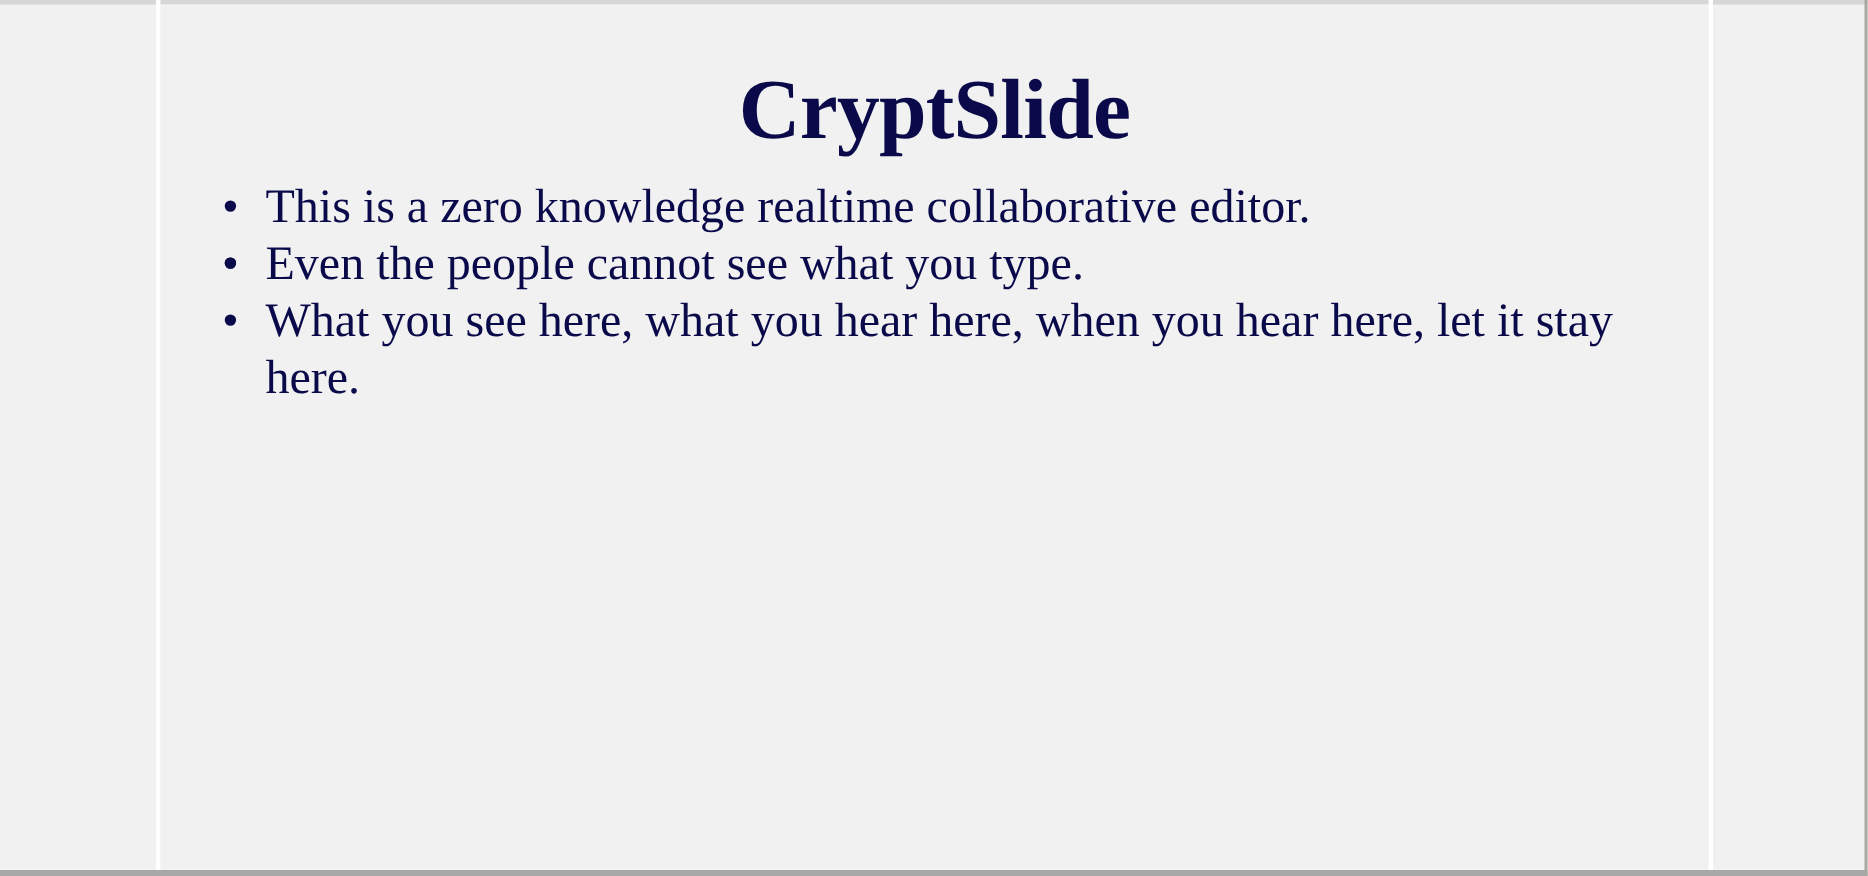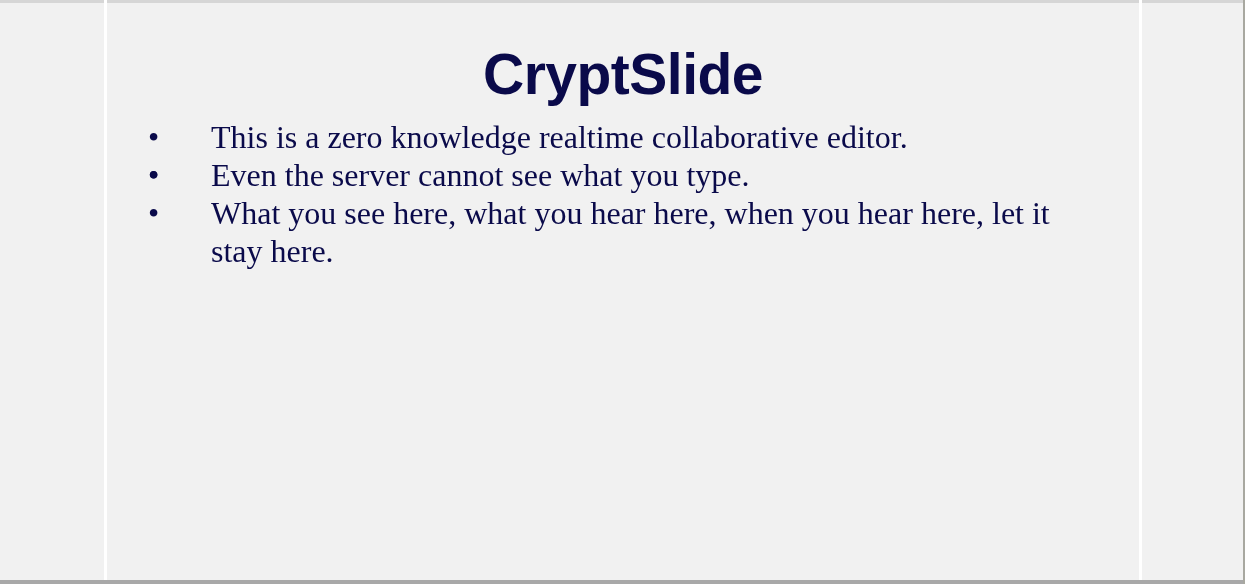--- a/index.html
+++ b/index.html
@@ -76,21 +76,21 @@
     background: #f1f1f1;
     box-sizing: border-box;
   }
 
   .slide-title {
     position: absolute;
     left: 0;
     top: 39px;
     width: 1032px;
     text-align: center;
-    font-family: Liberation Sans, sans-serif;
+    font-family: Liberation Serif, serif;
     font-weight: bold;
     font-size: 57px;
     line-height: 64px;
     letter-spacing: -0.5px;
     color: #0a0a4a;
     white-space: nowrap;
   }
 
   .slide-body {
     position: absolute;
@@ -121,21 +121,20 @@
     top: 0;
     width: 16px;
     line-height: 38px;
     font-family: "Liberation Serif", "DejaVu Serif", serif;
     font-size: 32px;
     color: #0a0a4a;
   }
 
   .bullet-text {
     display: block;
-    margin-left: 34px;
   }
 </style>
 </head>
 <body>
 
 <div id="viewport">
 
   <div class="edge-rule-top"></div>
 
   <div class="gutter-left"></div>
@@ -152,21 +151,21 @@
           <span class="bullet-marker">•</span>
           <span class="bullet-text">This is a zero knowledge realtime collaborative editor.</span>
         </li>
 
         <li class="bullet-item">
           <span class="bullet-marker">•</span>
         </li>
 
         <li class="bullet-item">
           <span class="bullet-marker">•</span>
-          <span class="bullet-text">Even the server cannot see what you type.</span>
+          <span class="bullet-text">Even the people cannot see what you type.</span>
         </li>
 
         <li class="bullet-item">
           <span class="bullet-marker">•</span>
           <span class="bullet-text">What you see here, what you hear here, when you hear here, let it stay here.</span>
         </li>
 
       </ul>
     </div>
 

